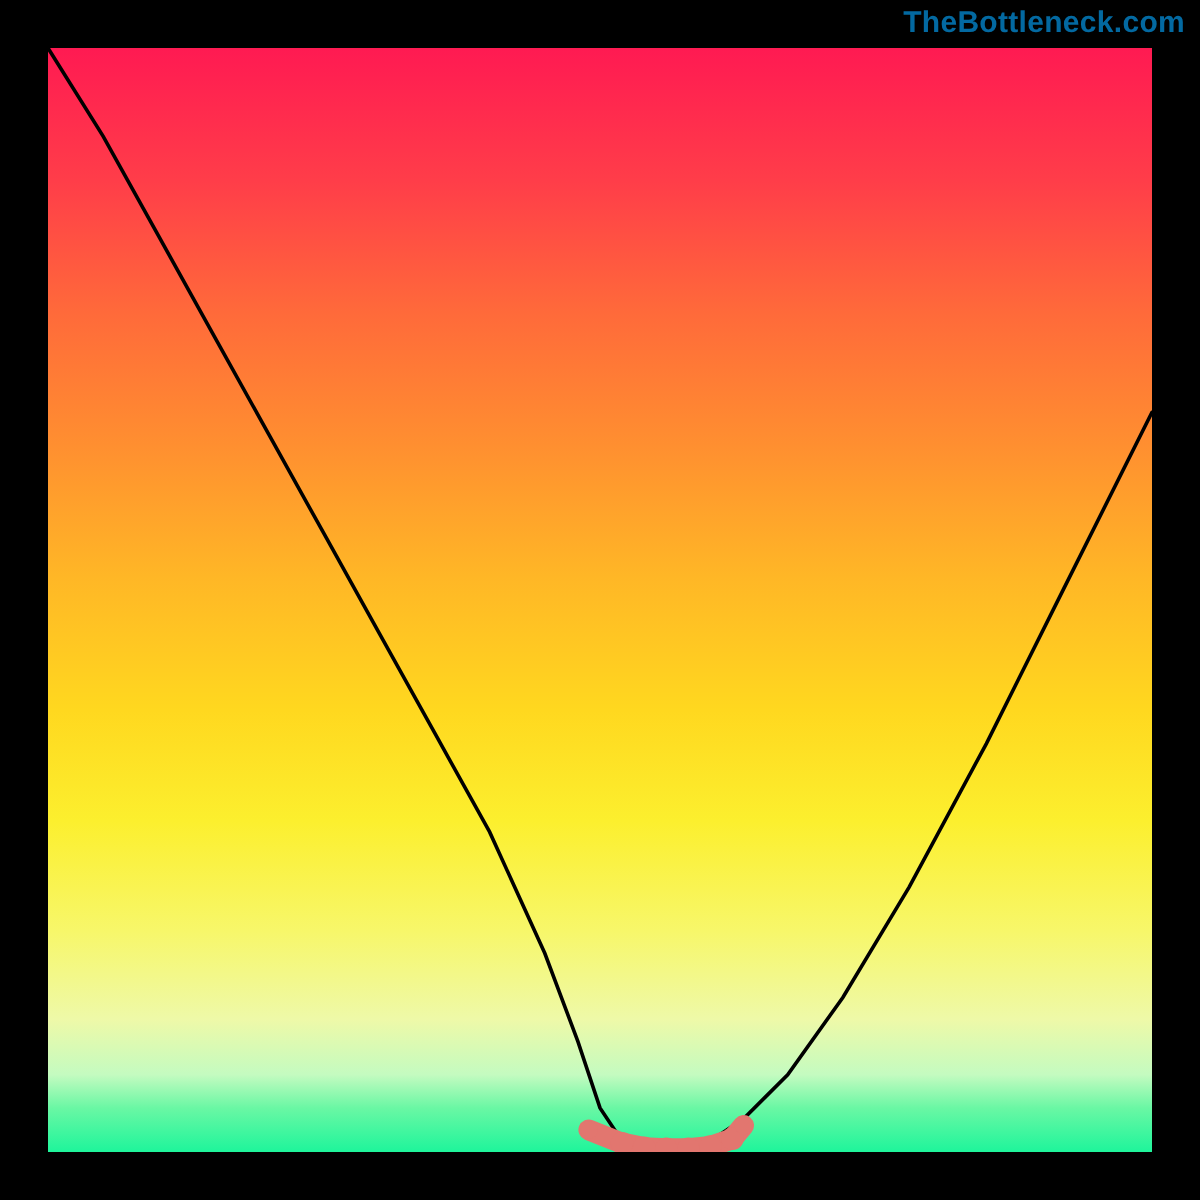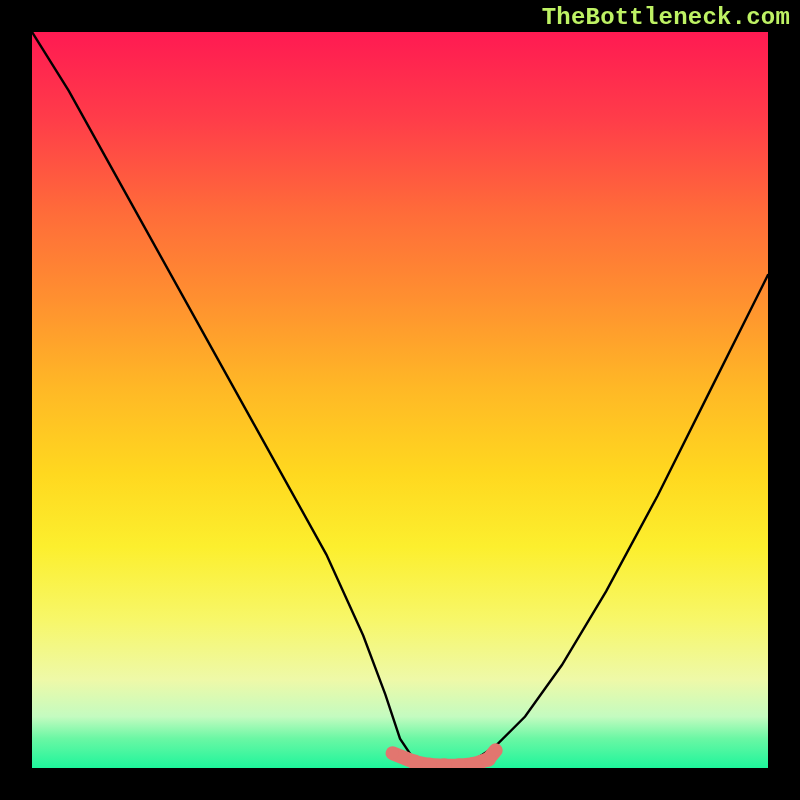--- a/index.html
+++ b/index.html
@@ -45,25 +45,24 @@
     position: absolute;
     left: 0;
     top: 0;
     width: 100%;
     height: 100%;
   }
   .watermark {
     position: absolute;
     top: 4px;
     right: 10px;
-    color: #bef264;
-    font-size: 24px;
+    color: #0369a1;
+    font-size: 20px;
     font-weight: 600;
     letter-spacing: 0.2px;
-    font-family: Liberation Mono, monospace;
   }
 </style>
 </head>
 <body>
 
 <div class="watermark">TheBottleneck.com</div>
 
 <div class="frame">
   <div class="gradient-bg"></div>
   <svg class="plot" viewBox="0 0 736 736" preserveAspectRatio="none">

